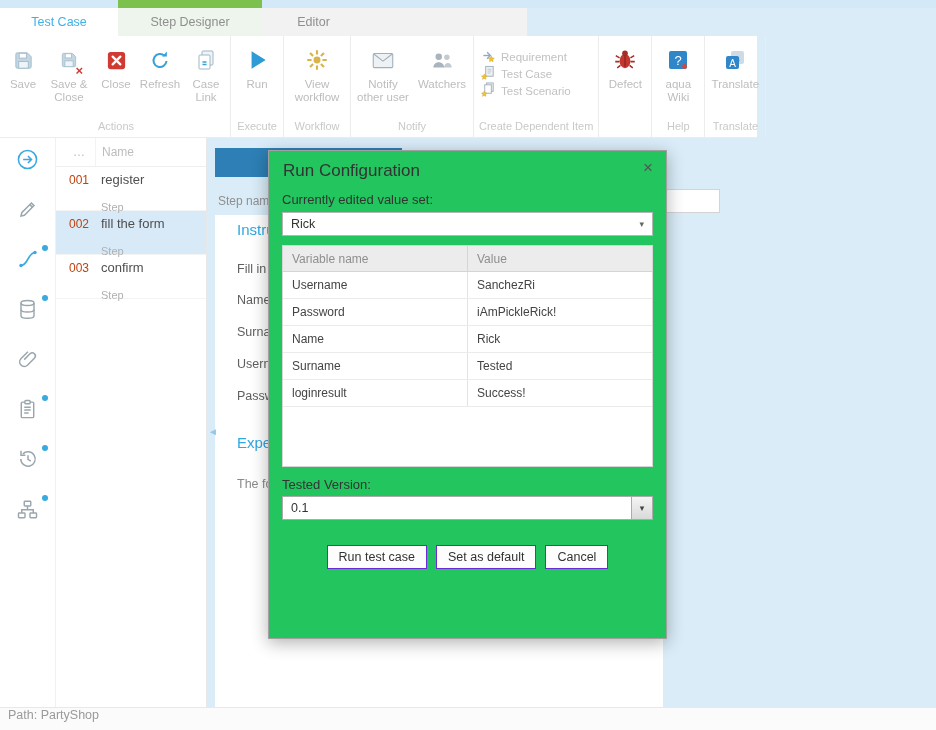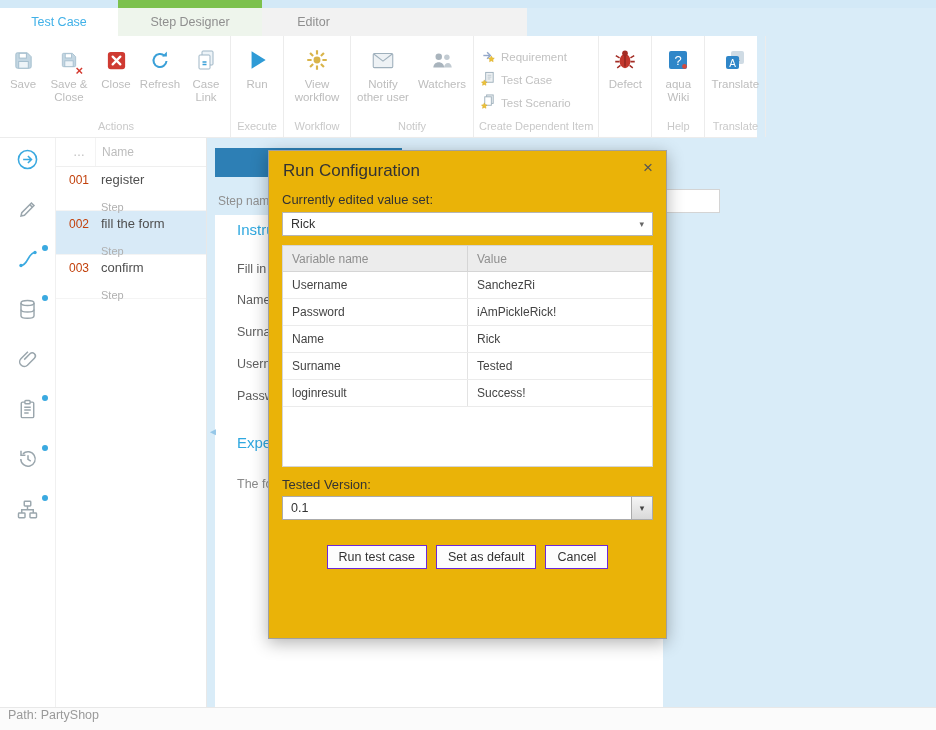--- a/index.html
+++ b/index.html
@@ -18,21 +18,21 @@
   
   .ribbon{position:absolute;top:36px;left:0;width:757px;height:102px;background:#fff;border-bottom:1px solid #ececec;display:flex;align-items:stretch;padding:0 2px}
   .rgroup{display:flex;flex-direction:column;border-right:1px solid #ececec;padding:0 3px}
   .rbtns{flex:1;display:flex;align-items:flex-start;justify-content:center;gap:2px;padding-top:9px}
   .glabel{height:17px;text-align:center;font-size:11px;color:#c9c9c9;line-height:13px;white-space:nowrap;padding:0 2px}
   .rbtn{display:flex;flex-direction:column;align-items:center;text-align:center;gap:3px}
   .rbtn .ricon{height:30px;display:flex;align-items:center;justify-content:center;position:relative}
   .rbtn .lbl{font-size:11.5px;color:#bdbdbd;line-height:1.12}
   .bw36{width:36px}.bw38{width:38px}.bw42{width:42px}.bw46{width:46px}.bw52{width:52px}.bw54{width:54px}.bw56{width:56px}.bw58{width:58px}.bw60{width:60px}
   .mini-x{position:absolute;right:-4px;bottom:-2px;color:#d43a30;font-weight:bold;font-size:13px;line-height:1}
-  .dep-group{width:110px;display:flex;flex-direction:column;gap:6px;padding-top:12px;flex:1}
+  .dep-group{width:110px;display:flex;flex-direction:column;padding-top:12px;flex:1}
   .dep-item{display:flex;align-items:center;gap:5px;font-size:11.5px;color:#c2c2c2;padding-left:4px}
 
   
   .rail{position:absolute;left:0;top:138px;width:56px;bottom:23px;background:#fff;border-right:1px solid #f0f0f0;display:flex;flex-direction:column;align-items:center;padding-top:10px;gap:24px}
   .rail-item{position:relative;width:26px;height:26px;display:flex;align-items:center;justify-content:center;cursor:pointer}
   .badge{position:absolute;top:-3px;right:-7px;width:6px;height:6px;border-radius:50%;background:#3aa9e0}
 
   
   .steps{position:absolute;left:56px;top:138px;width:151px;bottom:23px;background:#fff;border-right:1px solid #e8e8e8}
   .steps-header{height:29px;border-bottom:1px solid #efefef;display:flex;align-items:center;color:#bdbdbd;font-size:12px}
@@ -54,21 +54,21 @@
   .card .h{position:absolute;left:22px;color:#2fa8e0;font-size:15px;white-space:nowrap}
   .card .fl{position:absolute;left:22px;font-size:12.5px;color:#5f5f5f;white-space:nowrap}
   .instr-h{top:6px}
   .f0{top:47px;color:#555}
   .f1{top:78px}.f2{top:110px}.f3{top:142px}.f4{top:174px}
   .exp-h{top:219px}
   .exp-t{position:absolute;left:22px;top:262px;font-size:12.5px;color:#8a8a8a;white-space:nowrap}
   .collapse{position:absolute;left:1px;top:288px;color:#95c7e8;font-size:10px;cursor:pointer}
 
   
-  .modal{position:absolute;left:268px;top:150px;width:399px;height:489px;background:#eab308;border:1px solid #a0a0a0;box-shadow:0 4px 16px rgba(0,0,0,.30)}
+  .modal{position:absolute;left:268px;top:150px;width:399px;height:489px;background:#22c55e;border:1px solid #a0a0a0;box-shadow:0 4px 16px rgba(0,0,0,.30)}
   .modal-header{position:relative;padding:10px 14px 0}
   .modal-title{font-size:17px;color:#333}
   .modal-close{position:absolute;top:8px;right:13px;font-size:17px;color:#555;cursor:pointer;line-height:1}
   .modal-body{padding:11px 13px 0}
   .vs-label{font-size:13px;color:#333}
   .select{margin-top:5px;height:24px;border:1px solid #b5b5b5;display:flex;align-items:center;justify-content:space-between;padding:0 8px;font-size:12.5px;color:#333;background:#fff;cursor:pointer}
   .caret{font-size:9px;color:#666}
   .vtable{margin-top:9px;border:1px solid #d5d5d5;height:222px;overflow:hidden;font-size:12px;background:#fff}
   .vt-row{display:flex;height:27px;align-items:center;border-bottom:1px solid #ebebeb;color:#444}
   .vt-head{height:26px;background:#ececec;color:#8f8f8f;border-bottom:1px solid #d5d5d5}

